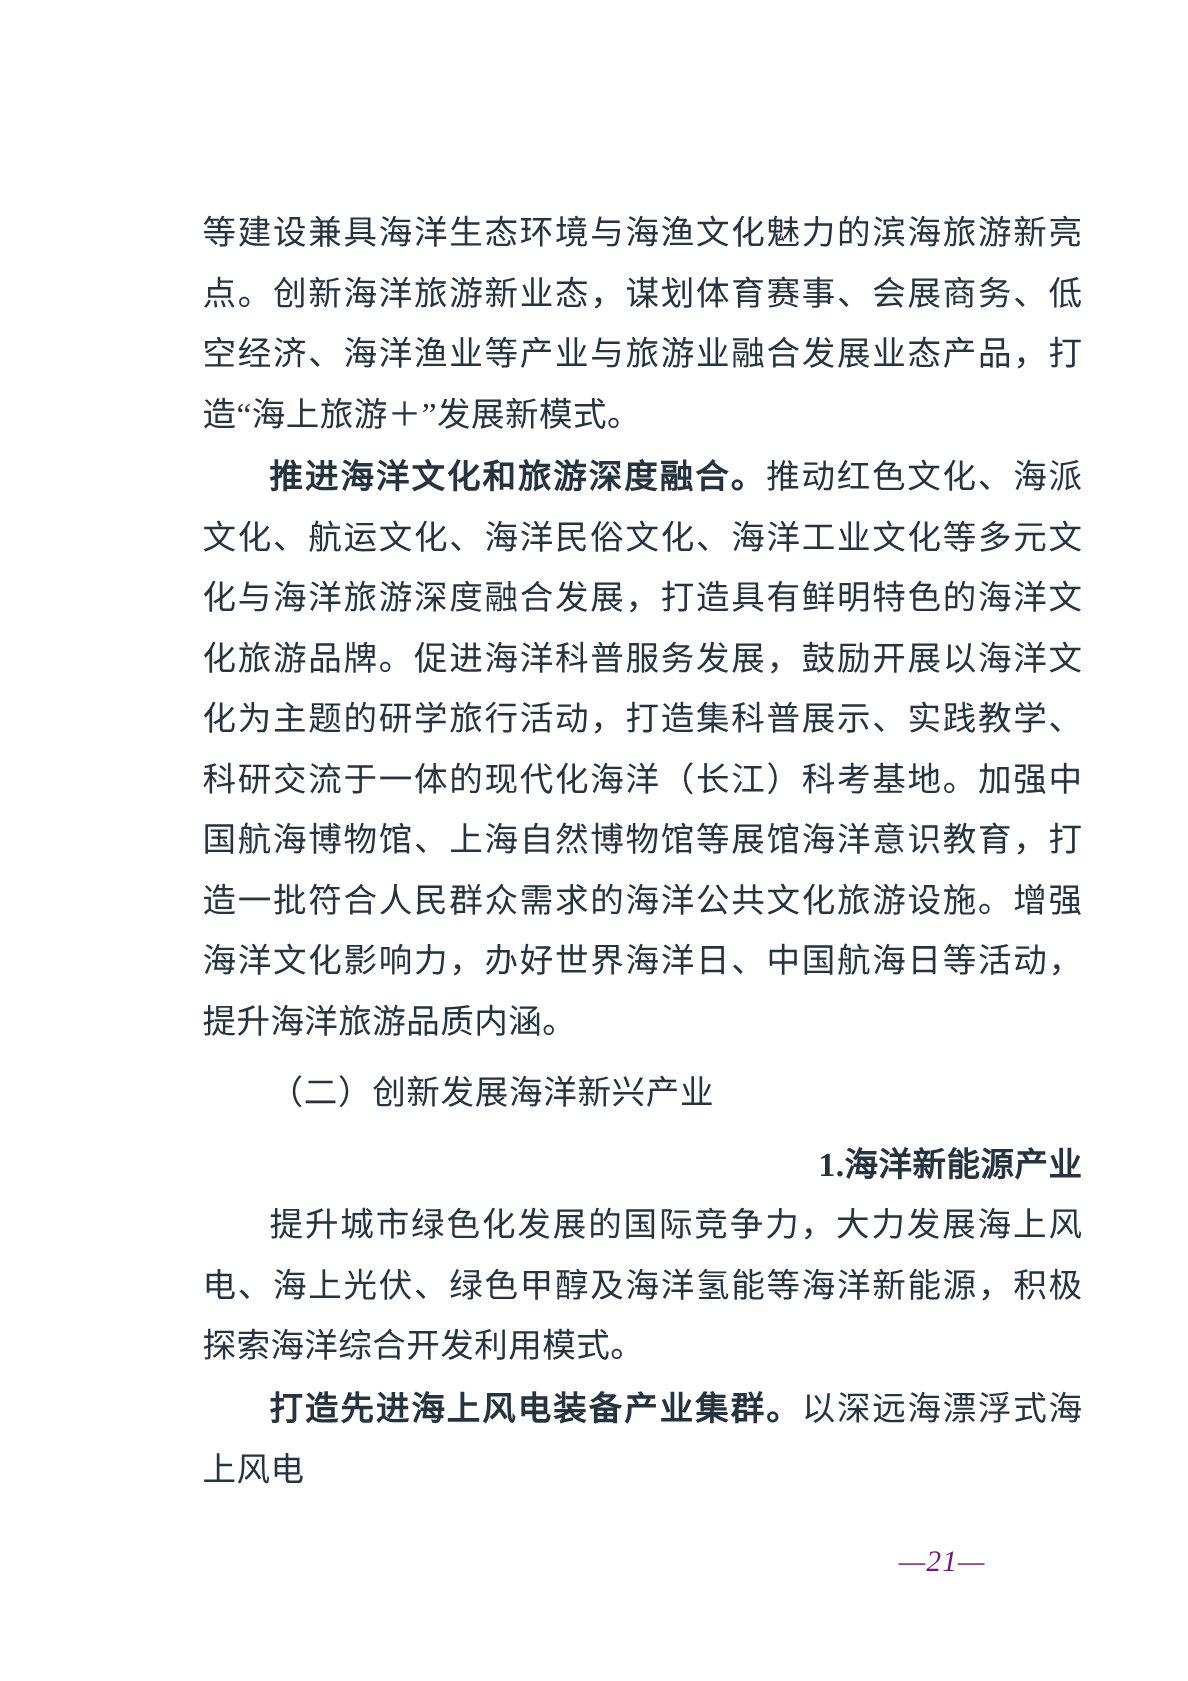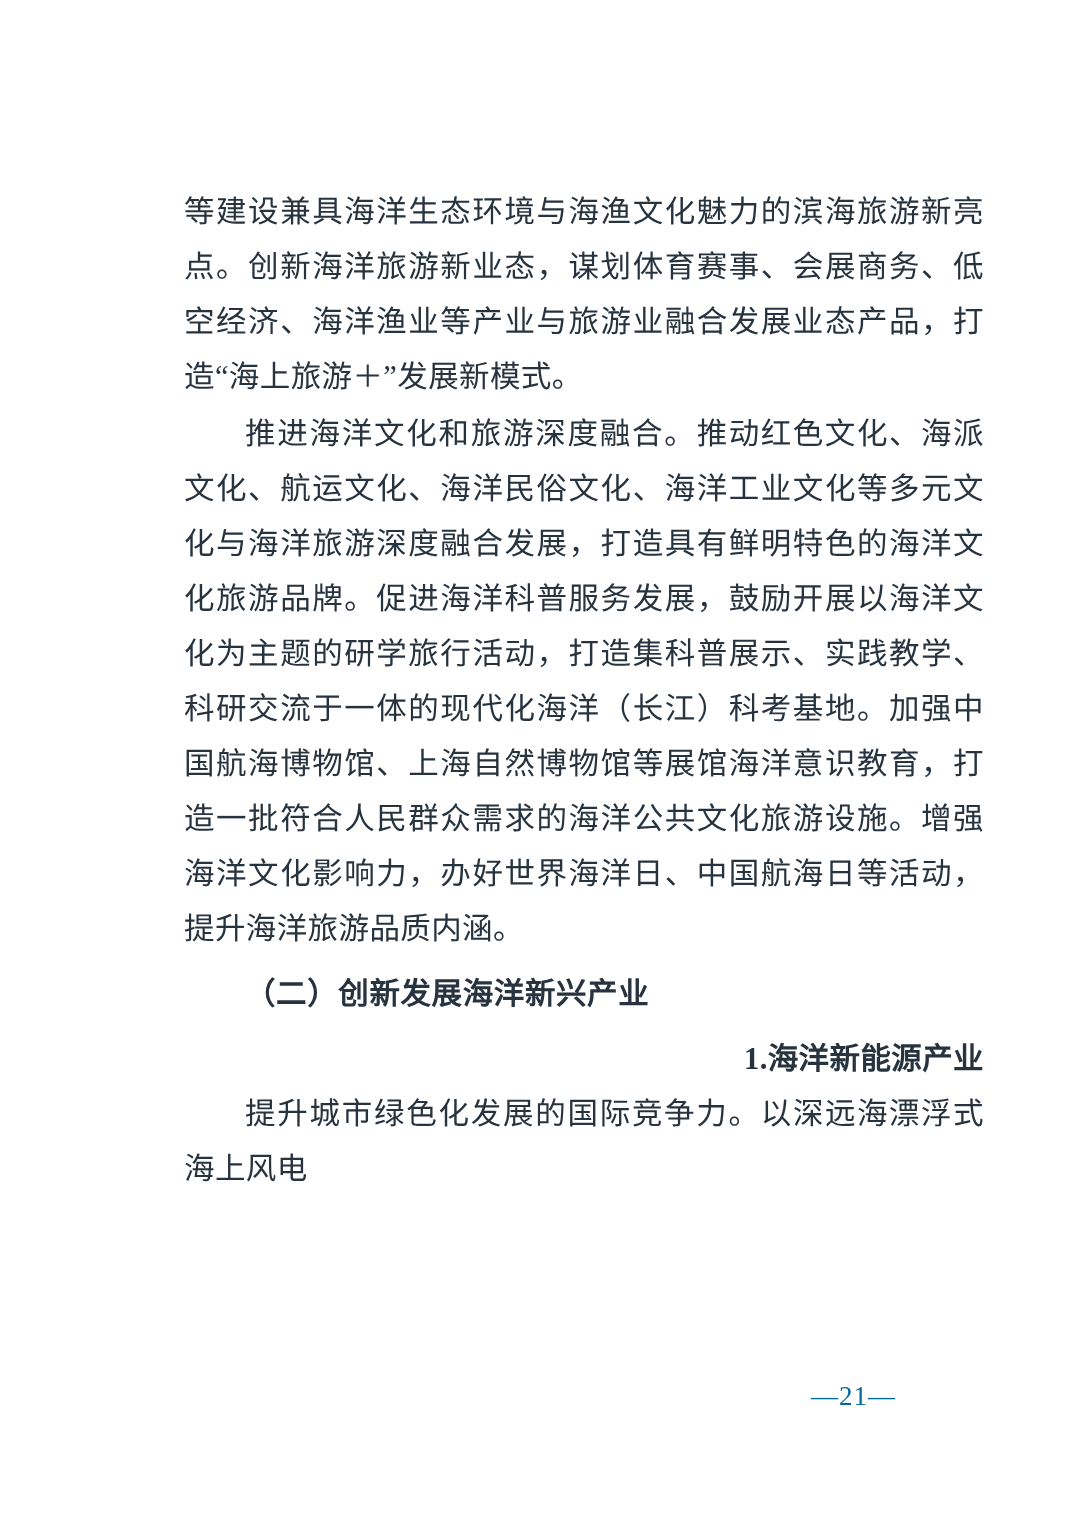--- a/index.html
+++ b/index.html
@@ -34,68 +34,70 @@
     margin: 0 0 0 0;
     white-space: normal;
   }
   .para + .para {
     margin-top: 2px;
   }
   .indent {
     text-indent: 61px;
   }
   .lead {
-    font-weight: normal;
+    font-weight: bold;
     letter-spacing: 0.6px;
   }
   .heading {
     font-family: "Liberation Serif", "DejaVu Serif", serif;
     font-size: 30.5px;
     line-height: 55px;
     color: #27333f;
-    font-weight: bold;
+    font-weight: normal;
     text-indent: 61px;
     letter-spacing: 0.6px;
     margin: 10px 0 0 0;
   }
   .subheading {
     font-family: "Liberation Serif", "DejaVu Serif", serif;
     font-size: 30.5px;
     line-height: 55px;
     color: #27333f;
     font-weight: bold;
     text-indent: 61px;
     letter-spacing: 0.4px;
     margin: 10px 0 0 0;
     text-align: right;
   }
   .page-number {
     position: absolute;
     right: 140px;
-    bottom: 116px;
+    bottom: 93px;
     font-family: "Liberation Serif", "DejaVu Serif", serif;
     font-size: 27px;
-    color: #0369a1;
+    color: #701a75;
     letter-spacing: 1px;
+    font-style: italic;
   }
 </style>
 </head>
 <body>
 
 <div class="page">
   <div class="content">
 
     <p class="para">等建设兼具海洋生态环境与海渔文化魅力的滨海旅游新亮点。创新海洋旅游新业态，谋划体育赛事、会展商务、低空经济、海洋渔业等产业与旅游业融合发展业态产品，打造“海上旅游＋”发展新模式。</p>
 
     <p class="para indent"><span class="lead">推进海洋文化和旅游深度融合。</span><span>推动红色文化、海派文化、航运文化、海洋民俗文化、海洋工业文化等多元文化与海洋旅游深度融合发展，打造具有鲜明特色的海洋文化旅游品牌。促进海洋科普服务发展，鼓励开展以海洋文化为主题的研学旅行活动，打造集科普展示、实践教学、科研交流于一体的现代化海洋（长江）科考基地。加强中国航海博物馆、上海自然博物馆等展馆海洋意识教育，打造一批符合人民群众需求的海洋公共文化旅游设施。增强海洋文化影响力，办好世界海洋日、中国航海日等活动，提升海洋旅游品质内涵。</span></p>
 
     <p class="heading">（二）创新发展海洋新兴产业</p>
 
 
     <p class="subheading">1.海洋新能源产业</p>
 
+    <p class="para indent">提升城市绿色化发展的国际竞争力，大力发展海上风电、海上光伏、绿色甲醇及海洋氢能等海洋新能源，积极探索海洋综合开发利用模式。</p>
 
-    <p class="para indent"><span class="lead">提升城市绿色化发展的国际竞争力。</span><span>以深远海漂浮式海上风电</span></p>
+    <p class="para indent"><span class="lead">打造先进海上风电装备产业集群。</span><span>以深远海漂浮式海上风电</span></p>
 
   </div>
 
   <div class="page-number">—21—</div>
 </div>
 
 </body></html>

